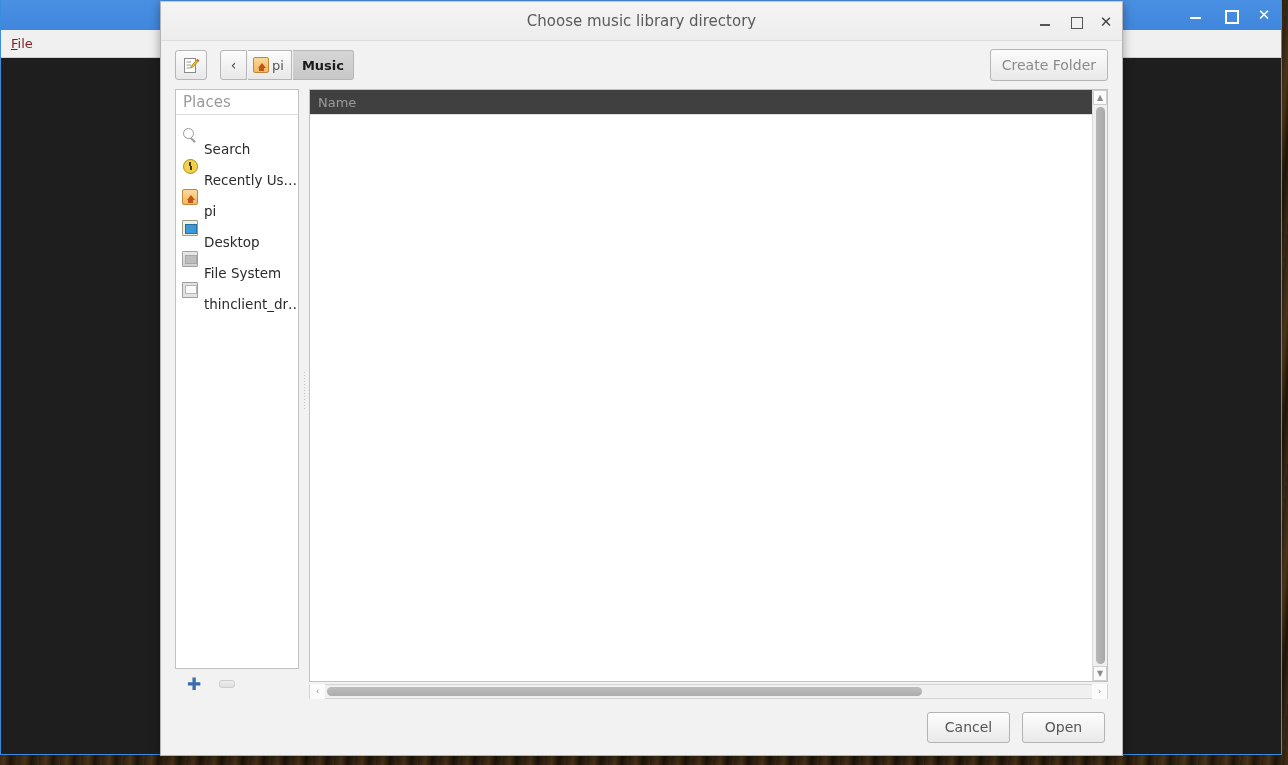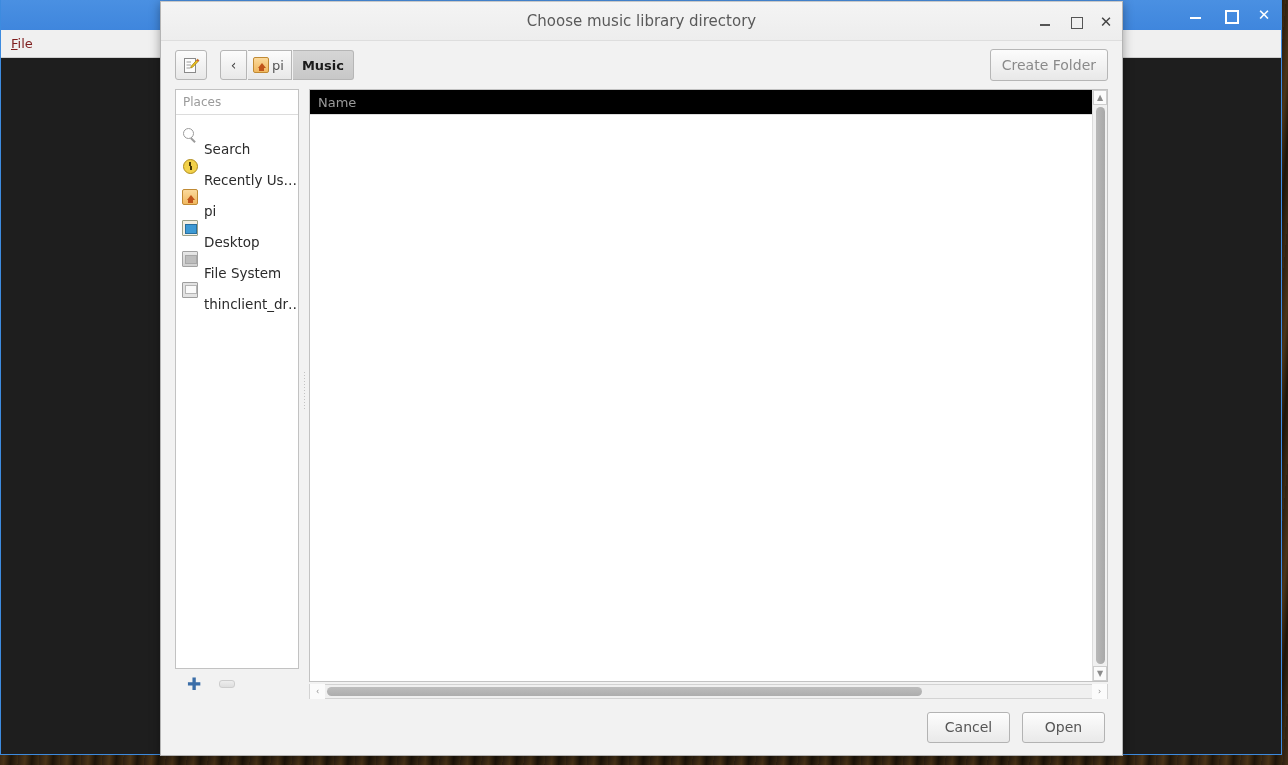--- a/index.html
+++ b/index.html
@@ -178,21 +178,21 @@
     flex: 1 1 auto;
     background: #ffffff;
     border: 1px solid #c2c2c2;
     overflow: hidden;
     display: flex; flex-direction: column;
     min-height: 0;
   }
   #places-header {
     height: 25px; line-height: 25px;
     padding-left: 7px;
-    font-size: 12px; color: #9a9a9a;
+    font-size: 15px; color: #9a9a9a;
     border-bottom: 1px solid #dcdcdc;
     background: #ffffff;
     flex: 0 0 auto;
   }
   #places-list { padding-top: 4px; }
   .place-item {
     display: flex; align-items: center;
     height: 31px;
     padding-left: 6px;
     font-size: 13.5px; color: #2b2b2b;
@@ -289,21 +289,21 @@
   }
 
   #files-pane {
     flex: 1 1 auto;
     display: flex; flex-direction: column;
     min-width: 0;
   }
   #files-box {
     flex: 1 1 auto;
     border: 1px solid #c2c2c2;
-    background: #000000;
+    background: #404040;
     display: flex;
     min-height: 0;
   }
   #files-main { flex: 1 1 auto; display: flex; flex-direction: column; min-width: 0; }
   #files-header {
     height: 25px; line-height: 25px;
     padding-left: 8px;
     font-size: 13px; color: #9a9a9a;
     border-bottom: 1px solid #dcdcdc;
     flex: 0 0 auto;

